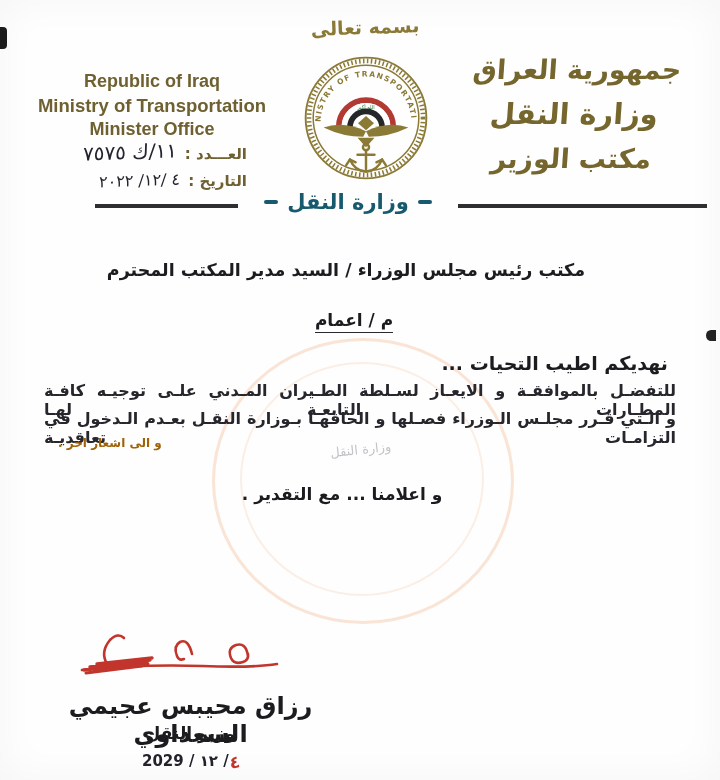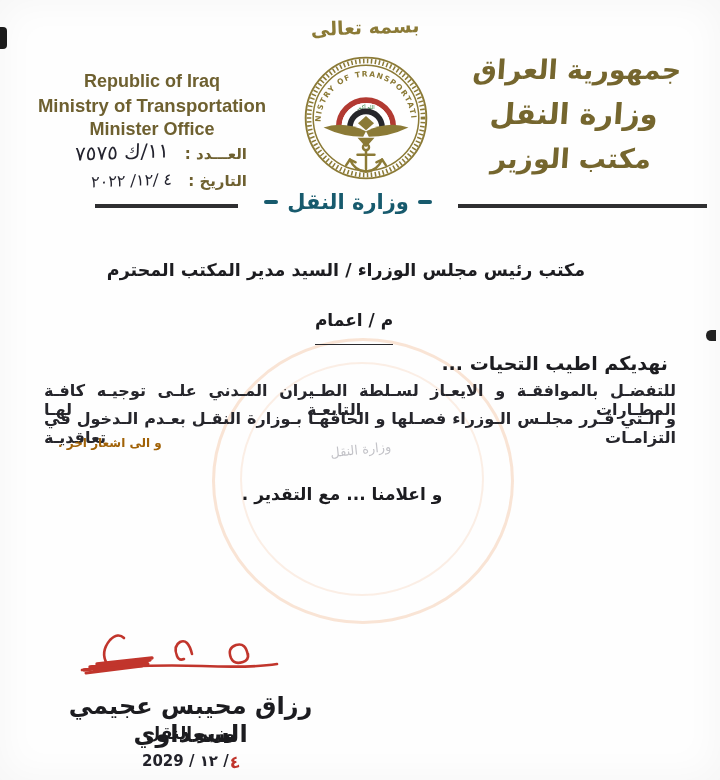--- a/index.html
+++ b/index.html
@@ -10,21 +10,21 @@
   
   .en-block{position:absolute;left:28px;top:64px;width:248px;text-align:center;
             color:#6e6030;font-family:"Liberation Sans","DejaVu Sans",sans-serif;
             font-weight:bold;line-height:1.32;}
   .en-block .l1{font-size:18px;margin-top:6px;}
   .en-block .l2{font-size:18.5px;}
   .en-block .l3{font-size:18px;}
   .ref-block{position:absolute;left:12px;top:140px;width:235px;}
   .ref-row{display:flex;flex-direction:row-reverse;align-items:baseline;
            justify-content:flex-start;gap:8px;margin-bottom:7px;}
-  .ref-label{color:#6e6030;font-weight:bold;font-size:15px;direction:rtl;white-space:nowrap;margin-left:8px;}
+  .ref-label{color:#6e6030;font-weight:bold;font-size:15px;direction:rtl;white-space:nowrap;}
   .hand{color:#23232e;direction:rtl;transform:rotate(-2deg) skewX(-4deg);
         letter-spacing:2px;white-space:nowrap;}
   .hand.num{font-size:20px;}
   .hand.date{font-size:16px;letter-spacing:3px;}
   .right-cal{position:absolute;right:26px;top:50px;width:240px;text-align:center;
              color:#75662e;font-weight:bold;direction:rtl;transform:skewX(-4deg);}
   .right-cal .c1{font-size:27px;line-height:1.5;}
   .right-cal .c2{font-size:29px;line-height:1.6;}
   .right-cal .c3{font-size:27px;line-height:1.6;}
   .bismillah{position:absolute;left:295px;top:16px;width:140px;text-align:center;
@@ -35,21 +35,21 @@
   .banner-wrap{position:absolute;left:238px;top:186px;width:220px;height:32px;
                background:#fefefe;display:flex;align-items:center;justify-content:center;gap:9px;}
   .banner-text{color:#175a6d;font-weight:bold;font-size:21px;direction:rtl;white-space:nowrap;}
   .banner-dash{width:14px;height:4px;background:#175a6d;border-radius:2px;}
   
   .addressee{position:absolute;top:260px;left:0;width:100%;text-align:center;
              transform:translateX(-14px);font-weight:bold;font-size:17.5px;color:#1c1c20;}
   .subject-wrap{position:absolute;top:310px;left:0;width:100%;text-align:center;
                 transform:translateX(-6px);}
   .subject{display:inline-block;font-weight:bold;font-size:17px;color:#1c1c20;
-           border-bottom:1.6px solid #2a2a2e;padding-bottom:14px;}
+           border-bottom:1.6px solid #2a2a2e;padding-bottom:2px;}
   .greeting{position:absolute;top:352px;right:52px;font-weight:bold;font-size:19px;color:#1c1c20;}
   .pline{position:absolute;left:44px;right:44px;font-weight:bold;font-size:16px;
          color:#26262c;text-align:justify;text-align-last:justify;}
   .pl1{top:381px;}
   .pl2{top:409px;}
   .pline-short{position:absolute;top:436px;left:58px;font-weight:bold;font-size:12px;color:#a16207;}
   .closing{position:absolute;top:484px;left:0;width:100%;text-align:center;
            transform:translateX(-18px);font-weight:bold;font-size:17px;color:#1c1c20;}
   
   .wm-circle{position:absolute;left:212px;top:338px;width:296px;height:280px;

